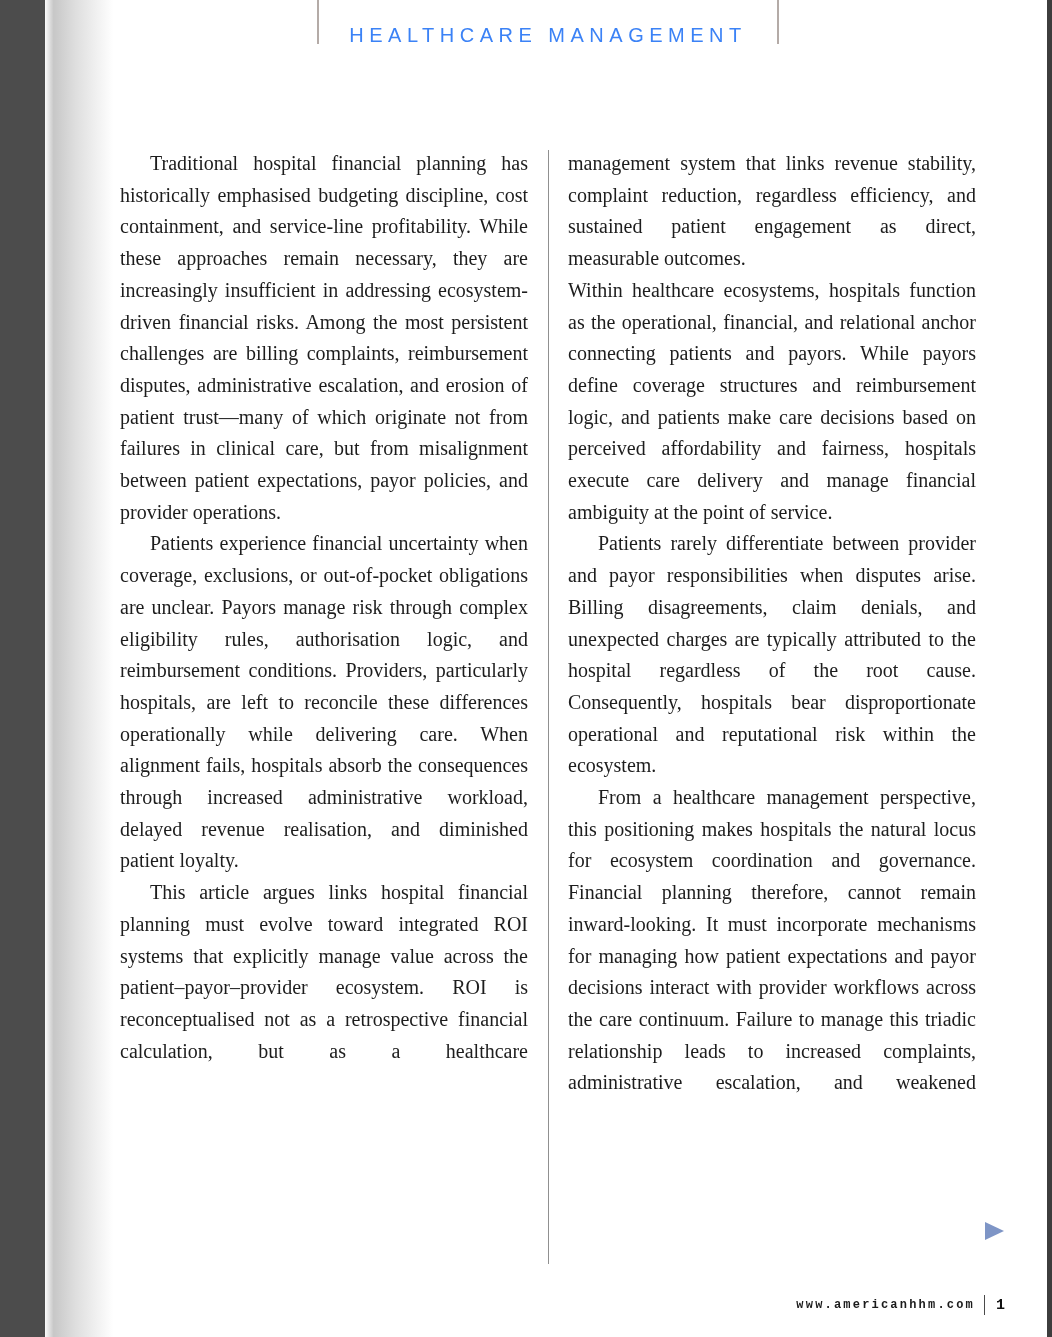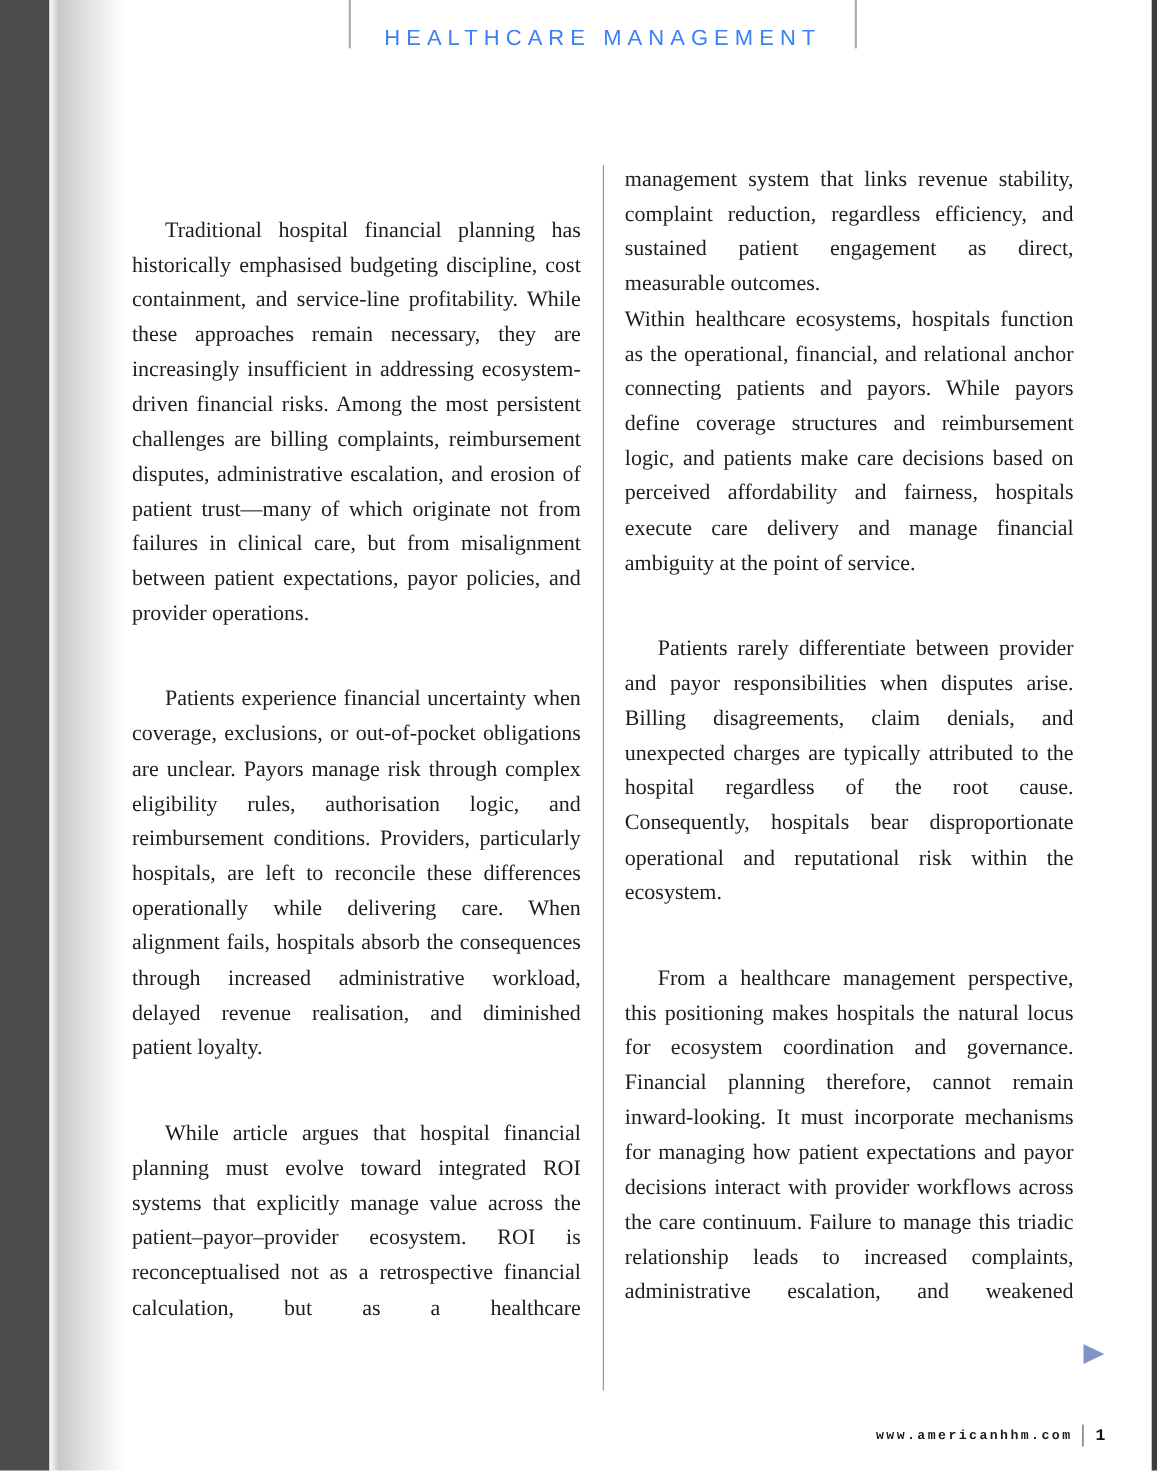--- a/index.html
+++ b/index.html
@@ -39,21 +39,21 @@
 
   
   .content { position:absolute; left:120px; top:148px; width:856px; }
   .col {
     width:408px; font-size:20px; line-height:31.7px;
     color:#1d1d1d; text-align:justify;
   }
   .col-left  { position:absolute; left:0;     top:0; }
   .col-right { position:absolute; left:448px; top:0; }
   .col p { margin:0; }
-  .col p.indent { text-indent:30px;margin-top:46px; }
+  .col p.indent { text-indent:30px; }
   .col p.justify-last { text-align-last:justify; }
   .col-divider {
     position:absolute; left:428px; top:2px; width:1px; height:1114px;
     background:#909090;
   }
   .section-heading {
     font-family:"Liberation Sans", sans-serif;
     font-weight:700; font-size:22.5px; line-height:30px;
     color:#111111; margin:21px 0 8px 0; text-align:left;
     letter-spacing:0.2px;
@@ -91,21 +91,21 @@
   <div class="header-rule"></div>
   <div class="header-title">HEALTHCARE MANAGEMENT</div>
   <div class="header-rule"></div>
 </div>
 
 <div class="content">
 
   <div class="col col-left">
     <p class="indent">Traditional hospital financial planning has historically emphasised budgeting discipline, cost containment, and service-line profitability. While these approaches remain necessary, they are increasingly insufficient in addressing ecosystem-driven financial risks. Among the most persistent challenges are billing complaints, reimbursement disputes, administrative escalation, and erosion of patient trust—many of which originate not from failures in clinical care, but from misalignment between patient expectations, payor policies, and provider operations.</p>
     <p class="indent">Patients experience financial uncertainty when coverage, exclusions, or out-of-pocket obligations are unclear. Payors manage risk through complex eligibility rules, authorisation logic, and reimbursement conditions. Providers, particularly hospitals, are left to reconcile these differences operationally while delivering care. When alignment fails, hospitals absorb the consequences through increased administrative workload, delayed revenue realisation, and diminished patient loyalty.</p>
-    <p class="indent justify-last">While article argues that hospital financial planning must evolve toward integrated ROI systems that explicitly manage value across the patient–payor–provider ecosystem. ROI is reconceptualised not as a retrospective financial calculation, but as a healthcare</p>
+    <p class="indent justify-last">This article argues links hospital financial planning must evolve toward integrated ROI systems that explicitly manage value across the patient–payor–provider ecosystem. ROI is reconceptualised not as a retrospective financial calculation, but as a healthcare</p>
   </div>
 
   <div class="col-divider"></div>
 
   <div class="col col-right">
     <p>management system that links revenue stability, complaint reduction, regardless efficiency, and sustained patient engagement as direct, measurable outcomes.</p>
     <p>Within healthcare ecosystems, hospitals function as the operational, financial, and relational anchor connecting patients and payors. While payors define coverage structures and reimbursement logic, and patients make care decisions based on perceived affordability and fairness, hospitals execute care delivery and manage financial ambiguity at the point of service.</p>
     <p class="indent">Patients rarely differentiate between provider and payor responsibilities when disputes arise. Billing disagreements, claim denials, and unexpected charges are typically attributed to the hospital regardless of the root cause. Consequently, hospitals bear disproportionate operational and reputational risk within the ecosystem.</p>
     <p class="indent justify-last">From a healthcare management perspective, this positioning makes hospitals the natural locus for ecosystem coordination and governance. Financial planning therefore, cannot remain inward-looking. It must incorporate mechanisms for managing how patient expectations and payor decisions interact with provider workflows across the care continuum. Failure to manage this triadic relationship leads to increased complaints, administrative escalation, and weakened</p>
   </div>

